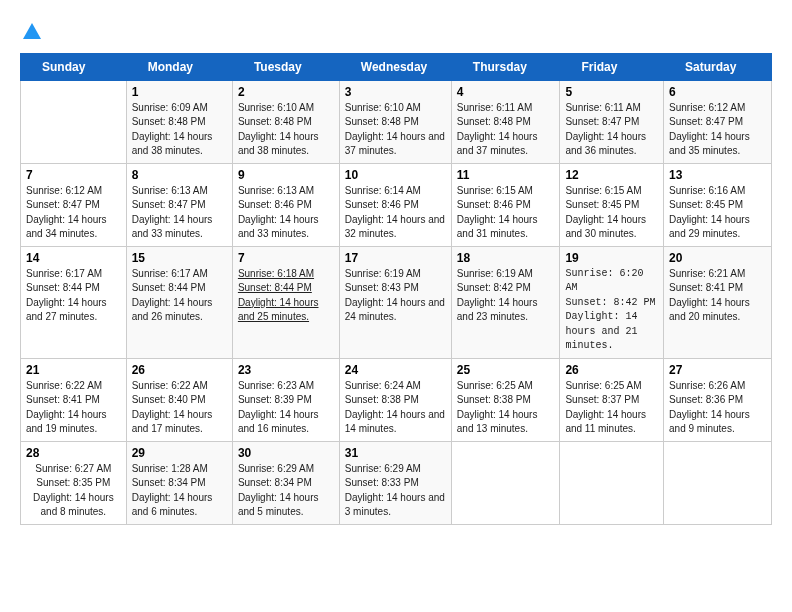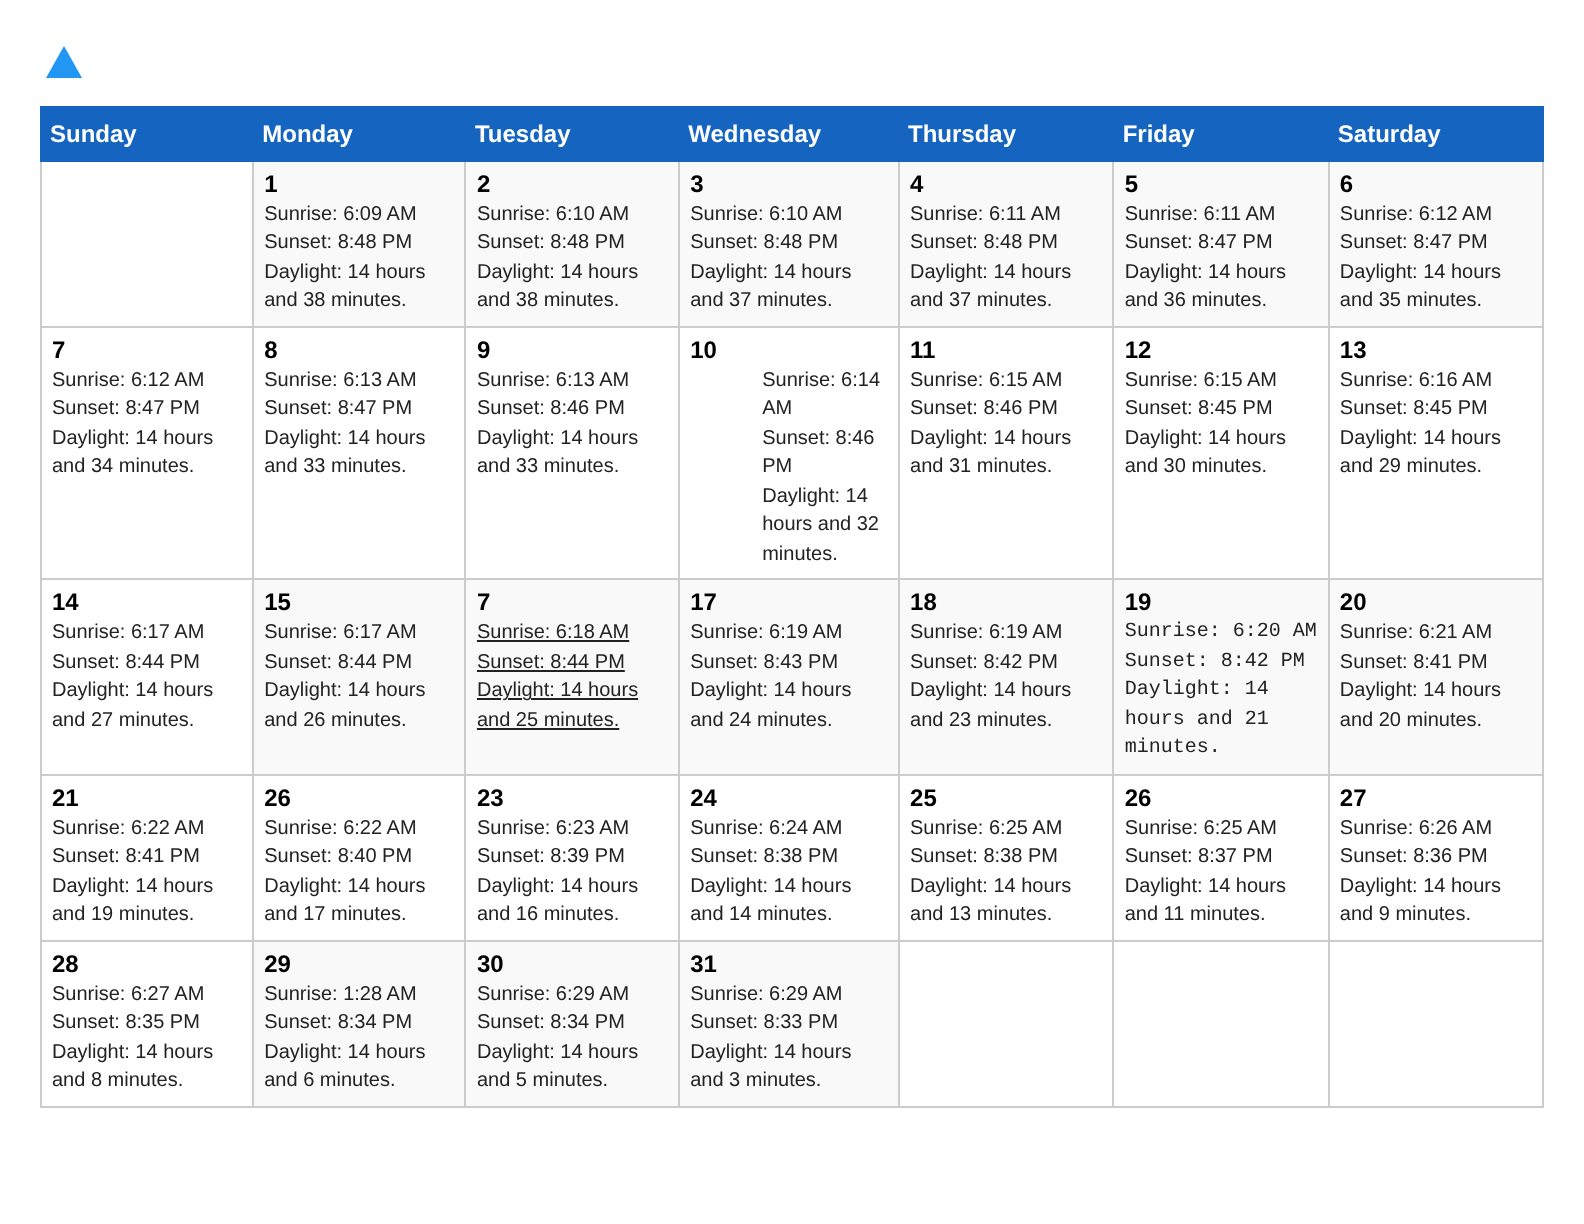--- a/index.html
+++ b/index.html
@@ -36,21 +36,21 @@
       margin-top: 2px;
     }
     table {
       width: 100%;
       border-collapse: collapse;
       font-size: 10.5px;
     }
     thead tr th {
       background-color: #1565c0;
       color: #fff;
-      padding: 6px 4px;
+      padding: 6px 21px;
       text-align: left;
       font-size: 12px;
       font-weight: bold;
       border: 1px solid #1565c0;
     }
     tbody tr td {
       vertical-align: top;
       border: 1px solid #ccc;
       padding: 4px 5px;
       width: 113px;
@@ -165,21 +165,21 @@
 Daylight: 14 hours and 33 minutes.</div>
         </td>
         <td>
           <span class="day-number">9</span>
           <div class="cell-text" style="white-space: pre-line;">Sunrise: 6:13 AM
 Sunset: 8:46 PM
 Daylight: 14 hours and 33 minutes.</div>
         </td>
         <td>
           <span class="day-number">10</span>
-          <div class="cell-text" style="white-space: pre-line; margin-left: 36px;">Sunrise: 6:14 AM
+          <div class="cell-text" style="white-space: pre-line;">Sunrise: 6:14 AM
 Sunset: 8:46 PM
 Daylight: 14 hours and 32 minutes.</div>
         </td>
         <td>
           <span class="day-number">11</span>
           <div class="cell-text" style="white-space: pre-line;">Sunrise: 6:15 AM
 Sunset: 8:46 PM
 Daylight: 14 hours and 31 minutes.</div>
         </td>
         <td>
@@ -279,21 +279,21 @@
         <td>
           <span class="day-number">27</span>
           <div class="cell-text" style="white-space: pre-line;">Sunrise: 6:26 AM
 Sunset: 8:36 PM
 Daylight: 14 hours and 9 minutes.</div>
         </td>
       </tr>
       <tr>
         <td>
           <span class="day-number">28</span>
-          <div class="cell-text" style="white-space: pre-line;">Sunrise: 6:27 AM
+          <div class="cell-text" style="white-space: pre-line; text-align: center;">Sunrise: 6:27 AM
 Sunset: 8:35 PM
 Daylight: 14 hours and 8 minutes.</div>
         </td>
         <td>
           <span class="day-number">29</span>
           <div class="cell-text" style="white-space: pre-line;">Sunrise: 1:28 AM
 Sunset: 8:34 PM
 Daylight: 14 hours and 6 minutes.</div>
         </td>
         <td>

